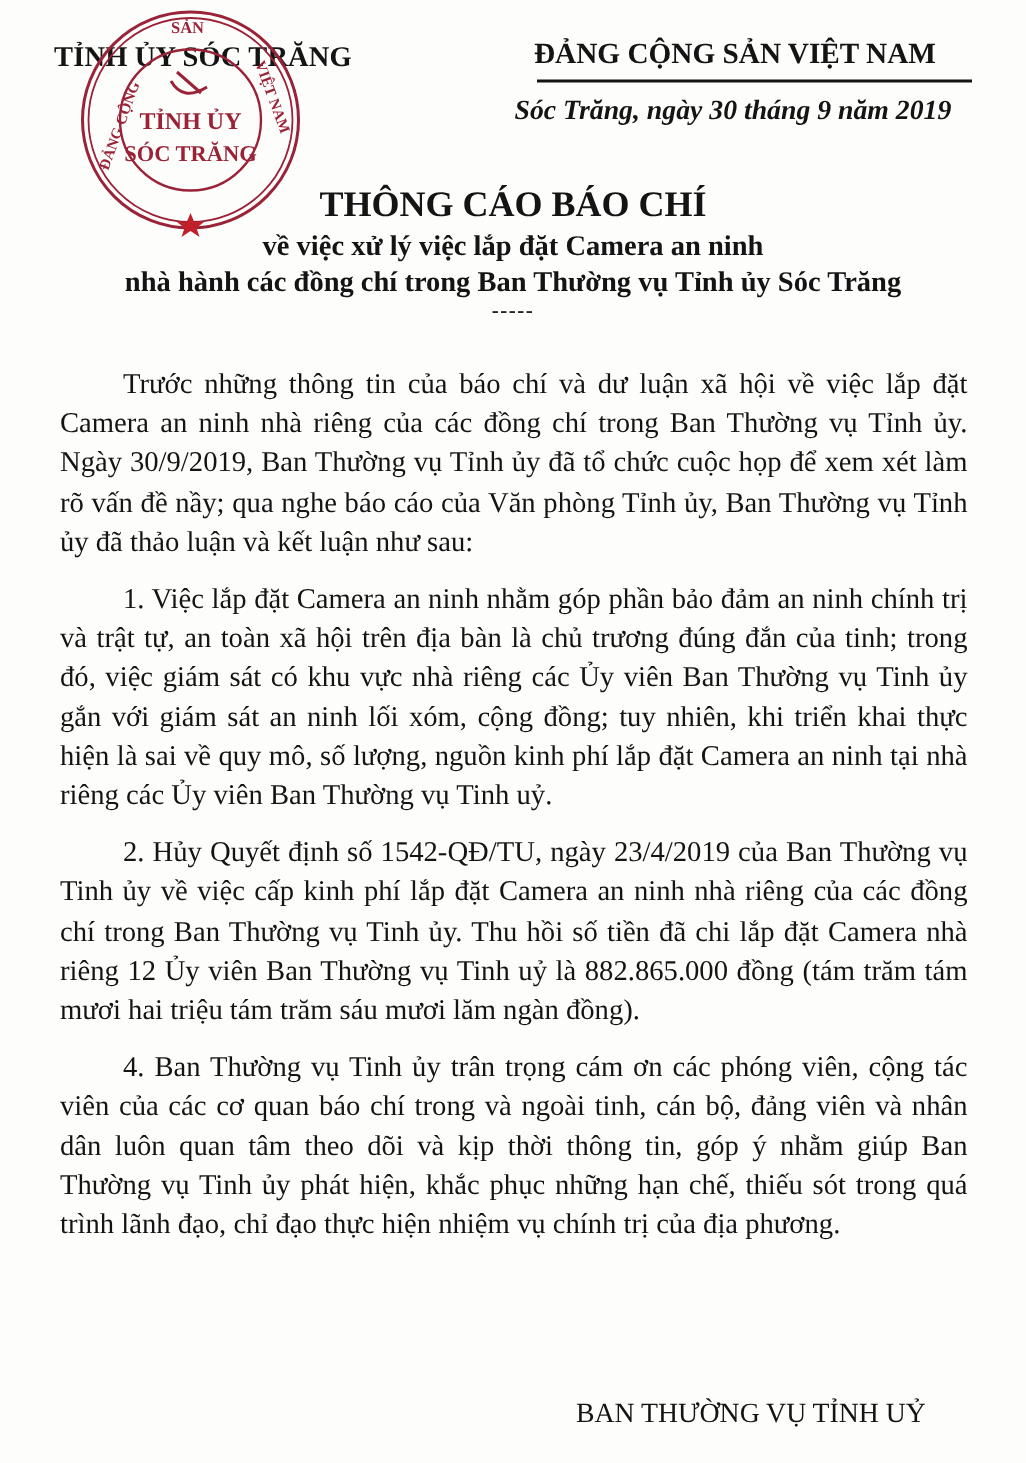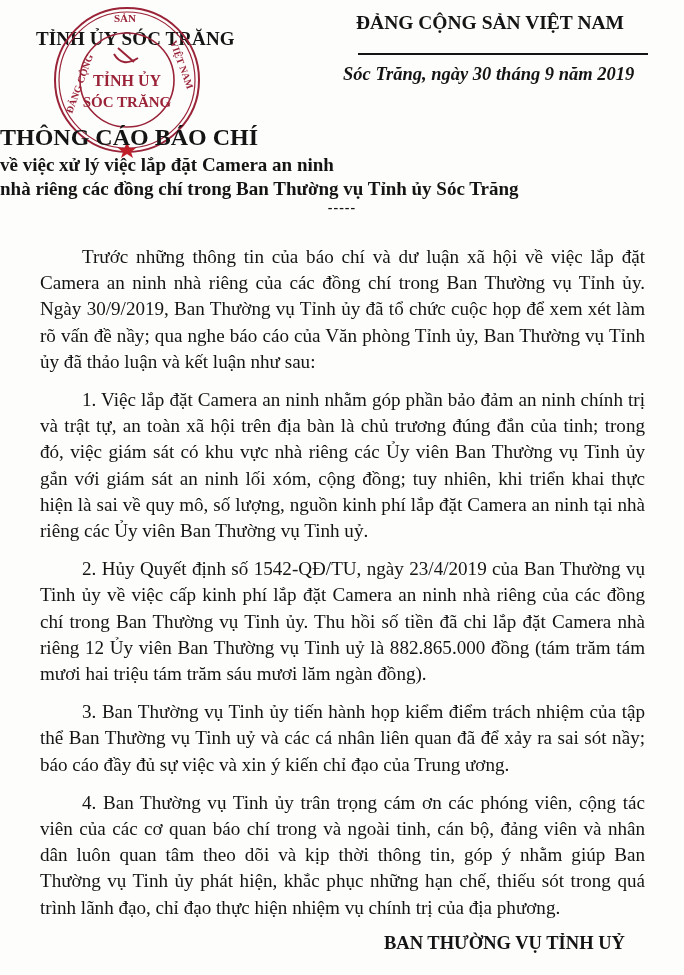--- a/index.html
+++ b/index.html
@@ -5,43 +5,43 @@
   html, body { margin: 0; padding: 0; }
   body {
     width: 684px; height: 975px; background: #fdfdfc; position: relative; overflow: hidden;
     font-family: "Liberation Serif", "DejaVu Serif", serif; color: #141414;
   }
   .abs { position: absolute; }
   .hdr-left {
     left: 36px; top: 28px; font-weight: bold; font-size: 19px; letter-spacing: 0.1px;
   }
   .hdr-right {
-    left: 356px; top: 12px; font-weight: bold; font-size: 19.5px;
+    left: 356px; top: 26px; font-weight: bold; font-size: 19.5px;
   }
   .hdr-right-line {
     left: 358px; top: 53px; width: 290px; height: 1.5px; background: #141414;
   }
   .date-line {
     left: 343px; top: 64px; font-style: italic; font-size: 18.5px; font-weight: bold;
   }
   .title {
-    left: 0; width: 684px; top: 124px; text-align: left; font-weight: bold; font-size: 24px;
+    left: 0; width: 684px; top: 124px; text-align: center; font-weight: bold; font-size: 24px;
   }
   .subtitle {
-    left: 0; width: 684px; text-align: left; font-weight: bold; font-size: 19px;
+    left: 0; width: 684px; text-align: center; font-weight: bold; font-size: 19px;
   }
   .sub1 { top: 154px; }
   .sub2 { top: 178px; }
   .sep { left: 0; width: 684px; top: 200px; text-align: center; font-weight: bold; font-size: 14px; letter-spacing: 1px; }
   .body-text {
     left: 40px; width: 605px; top: 232px; font-size: 19.1px; line-height: 26.2px; text-align: justify;
   }
   .body-text p { margin: 12px 0 11px 0; text-indent: 42px; }
   .sign {
-    left: 384px; top: 933px; font-weight: bold; font-size: 18.5px;
+    left: 384px; top: 933px; font-weight: normal; font-size: 18.5px;
   }
   .stamp { left: 52px; top: 2px; width: 150px; height: 160px; }
 </style>
 </head>
 <body>
 
 <div class="abs hdr-left">TỈNH ỦY SÓC TRĂNG</div>
 
 <svg class="abs stamp" viewBox="0 0 150 160">
   <g fill="none" stroke="#9a2338">
@@ -62,24 +62,23 @@
   </g>
   <polygon points="75,140 77.5,146 84,146 79,150 81,156 75,152 69,156 71,150 66,146 72.5,146" fill="#c0202a"></polygon>
 </svg>
 
 <div class="abs hdr-right">ĐẢNG CỘNG SẢN VIỆT NAM</div>
 <div class="abs hdr-right-line"></div>
 <div class="abs date-line">Sóc Trăng, ngày  30  tháng 9 năm 2019</div>
 
 <div class="abs title">THÔNG CÁO BÁO CHÍ</div>
 <div class="abs subtitle sub1">về việc xử lý việc lắp đặt Camera an ninh</div>
-<div class="abs subtitle sub2">nhà riêng các đồng chí trong Ban Thường vụ Tỉnh ủy Sóc Trăng</div>
+<div class="abs subtitle sub2">nhà hành các đồng chí trong Ban Thường vụ Tỉnh ủy Sóc Trăng</div>
 <div class="abs sep">-----</div>
 
 <div class="abs body-text">
   <p>Trước những thông tin của báo chí và dư luận xã hội về việc lắp đặt Camera an ninh nhà riêng của các đồng chí trong Ban Thường vụ Tỉnh ủy. Ngày 30/9/2019, Ban Thường vụ Tỉnh ủy đã tổ chức cuộc họp để xem xét làm rõ vấn đề nầy; qua nghe báo cáo của Văn phòng Tỉnh ủy, Ban Thường vụ Tỉnh ủy đã thảo luận và kết luận như sau:</p>
   <p>1. Việc lắp đặt Camera an ninh nhằm góp phần bảo đảm an ninh chính trị và trật tự, an toàn xã hội trên địa bàn là chủ trương đúng đắn của tinh; trong đó, việc giám sát có khu vực nhà riêng các Ủy viên Ban Thường vụ Tinh ủy gắn với giám sát an ninh lối xóm, cộng đồng; tuy nhiên, khi triển khai thực hiện là sai về quy mô, số lượng, nguồn kinh phí lắp đặt Camera an ninh tại nhà riêng các Ủy viên Ban Thường vụ Tinh uỷ.</p>
   <p>2. Hủy Quyết định số 1542-QĐ/TU, ngày 23/4/2019 của Ban Thường vụ Tinh ủy về việc cấp kinh phí lắp đặt Camera an ninh nhà riêng của các đồng chí trong Ban Thường vụ Tinh ủy. Thu hồi số tiền đã chi lắp đặt Camera nhà riêng 12 Ủy viên Ban Thường vụ Tinh uỷ là 882.865.000 đồng (tám trăm tám mươi hai triệu tám trăm sáu mươi lăm ngàn đồng).</p>
-  <p>3. Ban Thường vụ Tinh ủy tiến hành họp kiểm điểm trách nhiệm của tập thể Ban Thường vụ Tinh uỷ và các cá nhân liên quan đã để xảy ra sai sót nầy; báo cáo đầy đủ sự việc và xin ý kiến chỉ đạo của Trung ương.</p>
   <p>4. Ban Thường vụ Tinh ủy trân trọng cám ơn các phóng viên, cộng tác viên của các cơ quan báo chí trong và ngoài tinh, cán bộ, đảng viên và nhân dân luôn quan tâm theo dõi và kịp thời thông tin, góp ý nhằm giúp Ban Thường vụ Tinh ủy phát hiện, khắc phục những hạn chế, thiếu sót trong quá trình lãnh đạo, chỉ đạo thực hiện nhiệm vụ chính trị của địa phương.</p>
 </div>
 
 <div class="abs sign">BAN THƯỜNG VỤ TỈNH UỶ</div>
 
 </body></html>

